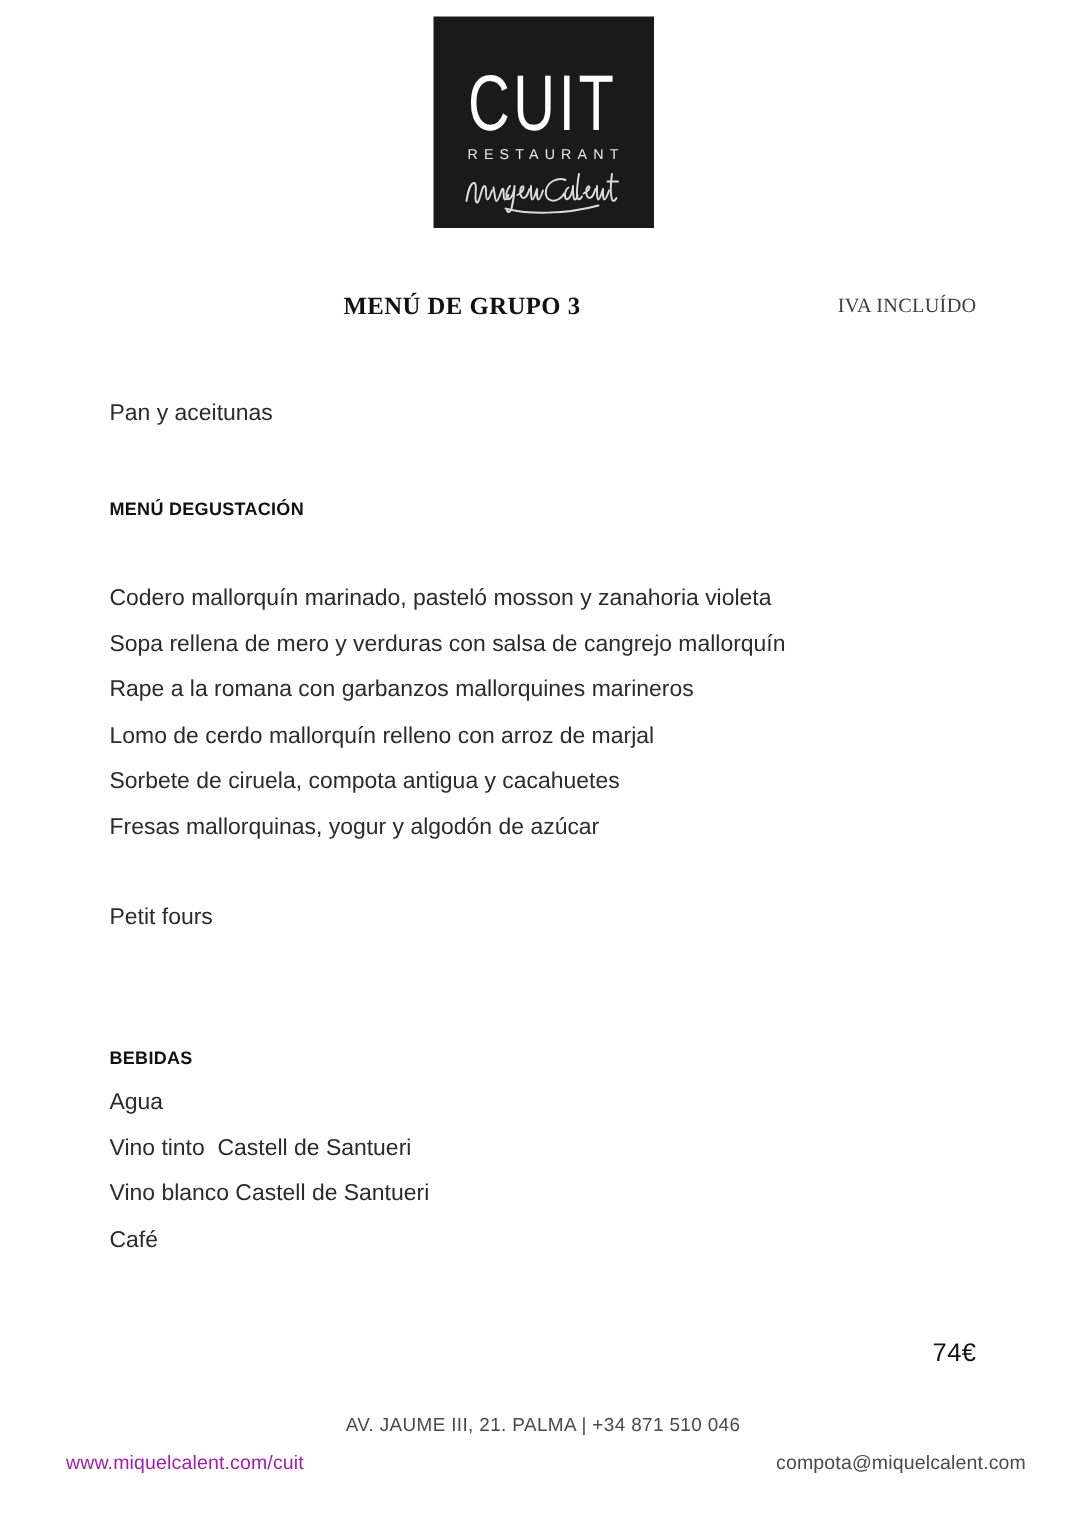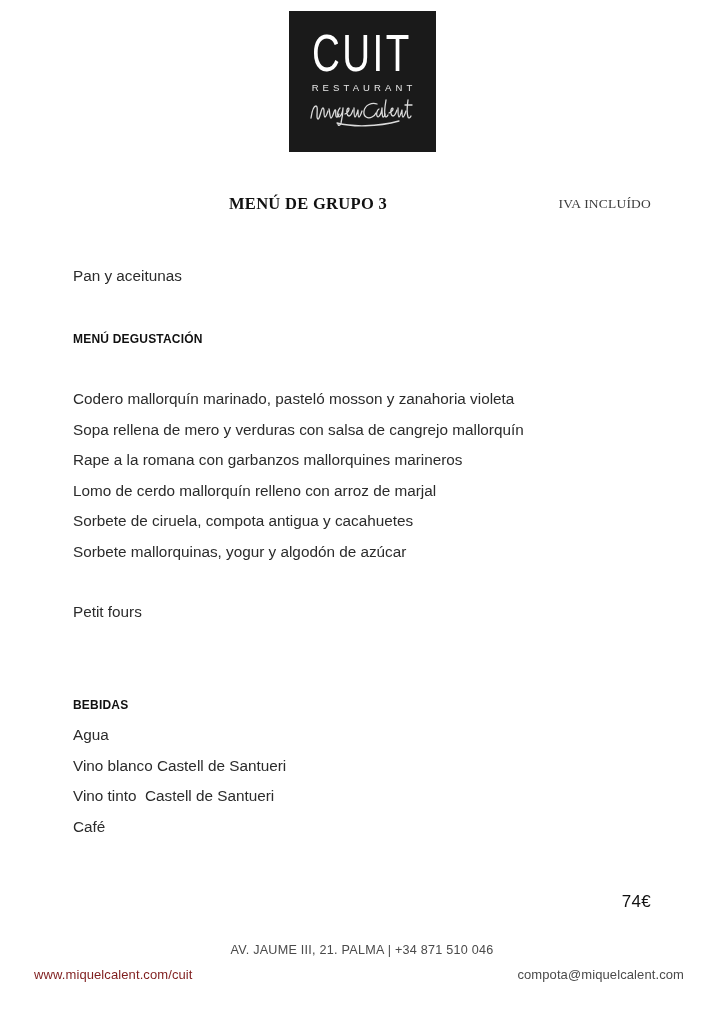--- a/index.html
+++ b/index.html
@@ -26,21 +26,21 @@
     justify-content: center;
   }
   .logo-box {
     width: 147px;
     height: 141px;
     background: #1a1a1a;
     display: flex;
     flex-direction: column;
     align-items: center;
     justify-content: flex-start;
-    padding-top: 16px;
+    padding-top: 32px;
     box-sizing: border-box;
   }
   .logo-cuit {
     color: #ffffff;
     font-family: "Liberation Sans", sans-serif;
     font-size: 47px;
     font-weight: 400;
     letter-spacing: 3px;
     line-height: 0.98;
     transform: scaleX(0.82) scaleY(1.12);
@@ -145,24 +145,24 @@
     letter-spacing: 0.25px;
     line-height: 18px;
   }
   .footer-row {
     position: relative;
     margin-top: 8px;
     height: 20px;
   }
   .footer-web {
     position: absolute;
-    left: 34px;
+    left: 44px;
     top: 0;
     font-size: 13px;
-    color: #7f1d1d;
+    color: #a21caf;
     letter-spacing: 0.1px;
   }
   .footer-mail {
     position: absolute;
     right: 40px;
     top: 0;
     font-size: 13px;
     color: #4a4a4a;
     letter-spacing: 0.1px;
   }
@@ -209,33 +209,33 @@
 
   <div class="section-head">MENÚ DEGUSTACIÓN</div>
 
   <div class="gap-sm"></div>
 
   <div class="line">Codero mallorquín marinado, pasteló mosson y zanahoria violeta</div>
   <div class="line">Sopa rellena de mero y verduras con salsa de cangrejo mallorquín</div>
   <div class="line">Rape a la romana con garbanzos mallorquines marineros</div>
   <div class="line">Lomo de cerdo mallorquín relleno con arroz de marjal</div>
   <div class="line">Sorbete de ciruela, compota antigua y cacahuetes</div>
-  <div class="line">Sorbete mallorquinas, yogur y algodón de azúcar</div>
+  <div class="line">Fresas mallorquinas, yogur y algodón de azúcar</div>
 
   <div class="gap-sm"></div>
 
   <div class="line">Petit fours</div>
 
   <div class="gap-xl"></div>
 
   <div class="section-head">BEBIDAS</div>
 
   <div class="line">Agua</div>
+  <div class="line">Vino tinto  Castell de Santueri</div>
   <div class="line">Vino blanco Castell de Santueri</div>
-  <div class="line">Vino tinto  Castell de Santueri</div>
   <div class="line">Café</div>
 
 </div>
 
 <div class="price">74€</div>
 
 <div class="footer">
   <div class="footer-address">AV. JAUME III, 21. PALMA | +34 871 510 046</div>
   <div class="footer-row">
     <div class="footer-web">www.miquelcalent.com/cuit</div>

